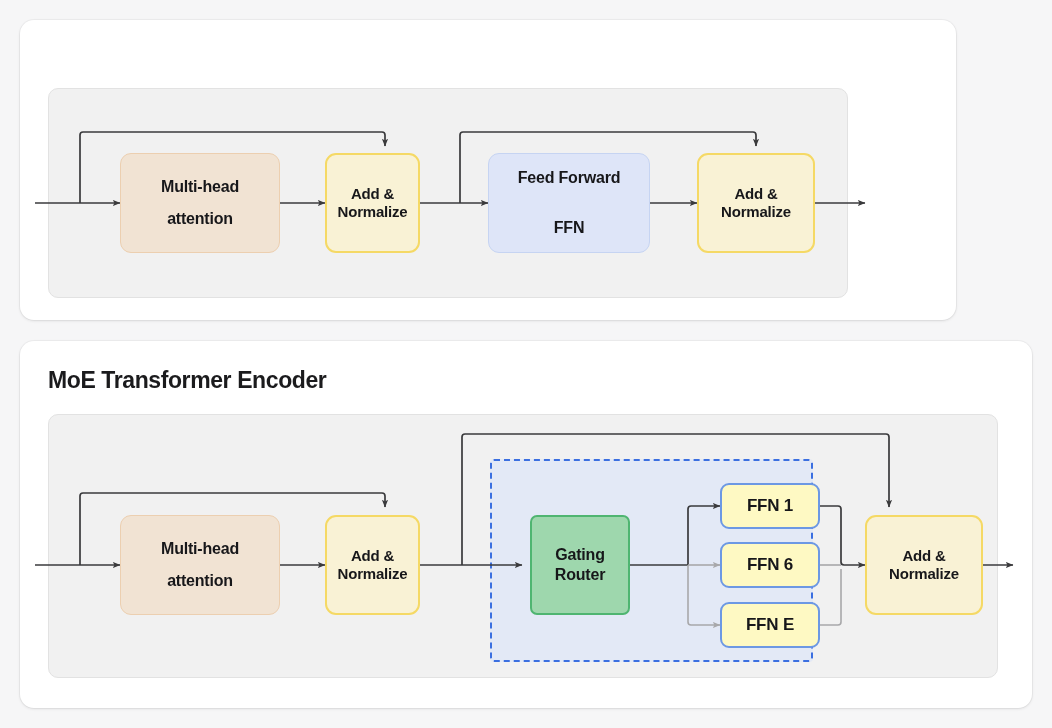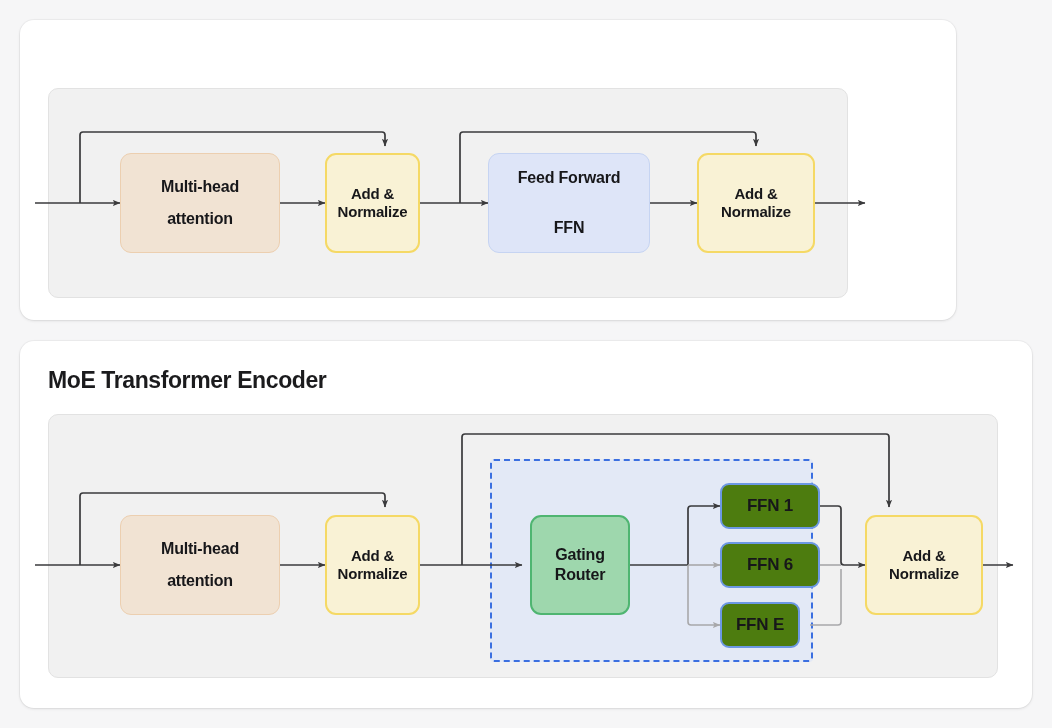--- a/index.html
+++ b/index.html
@@ -86,21 +86,21 @@
     border-radius: 11px;
     font-size: 16px;
   }
   .node-router {
     background: #9ed7ad;
     border: 2px solid #4fb571;
     border-radius: 11px;
     font-size: 16px;
   }
   .node-expert {
-    background: #4d7c0f;
+    background: #fef9c3;
     border: 2px solid #6c98e4;
     border-radius: 9px;
     font-size: 17px;
   }
   .moe-dashed-box {
     position: absolute;
     background: #e3e9f6;
     border: 2px dashed #3b6fe0;
     border-radius: 4px;
     box-sizing: border-box;
@@ -207,34 +207,34 @@
   <div class="node node-attn" style="left:100px; top:174px; width:160px; height:100px; flex-direction:column;">
     <span>Multi-head</span>
     <span>attention</span>
   </div>
 
   <div class="node node-addnorm" style="left:305px; top:174px; width:95px; height:100px; flex-direction:column;">
     <span>Add &amp;</span>
     <span>Normalize</span>
   </div>
 
-  <div class="node node-router" style="left:510px; top:174px; width:100px; height:100px; flex-direction:column;">
+  <div class="node node-router" style="left:510px; top:174px; width:100px; height:100px; flex-direction:column;border-radius:7px;">
     <span>Gating</span>
     <span>Router</span>
   </div>
 
   <div class="node node-expert" style="left:700px; top:142px; width:100px; height:46px;">
     <span>FFN 1</span>
   </div>
 
   <div class="node node-expert" style="left:700px; top:201px; width:100px; height:46px;">
     <span>FFN 6</span>
   </div>
 
-  <div class="node node-expert" style="left:700px; top:261px; width:80px; height:46px;">
+  <div class="node node-expert" style="left:700px; top:261px; width:100px; height:46px;">
     <span>FFN E</span>
   </div>
 
   <div class="node node-addnorm" style="left:845px; top:174px; width:118px; height:100px; flex-direction:column;">
     <span>Add &amp;</span>
     <span>Normalize</span>
   </div>
 
 </div>
 

